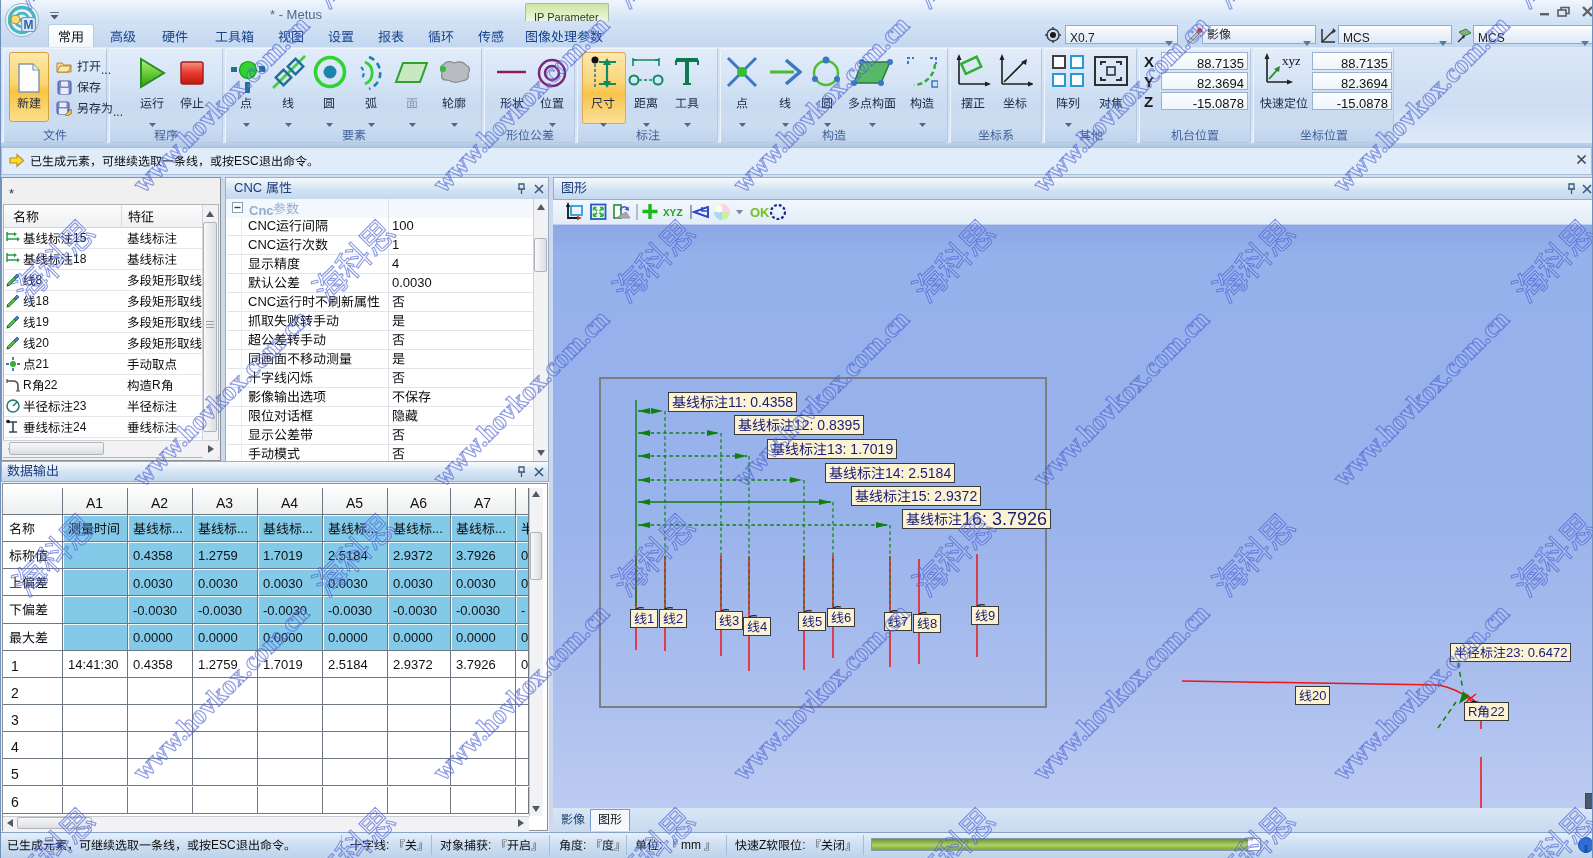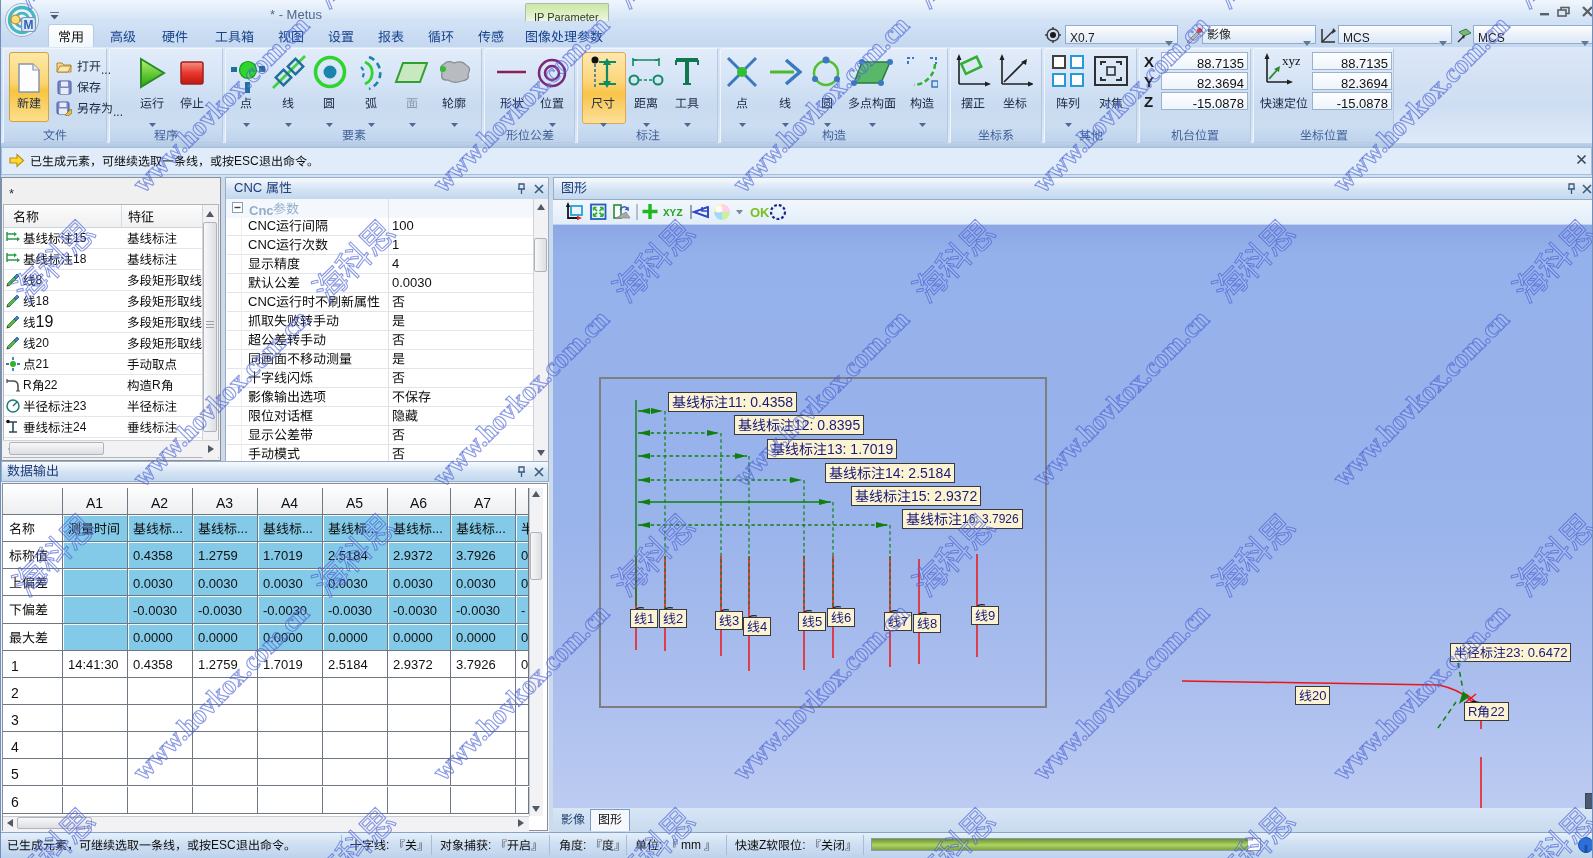--- a/index.html
+++ b/index.html
@@ -794,21 +794,21 @@
         <use href="#g7ebf" x="5000"></use>
       </svg></div>
     <div style="position:absolute;left:3px;top:311px;width:198px;height:1px;background:#e4e6ea"></div>
     <svg style="position:absolute;left:4px;top:314px" width="16" height="16" viewBox="0 0 16 16">
       <path d="M2 12 L9 5 L11 7 L4 14 Z" fill="#58b838" stroke="#2a7a4a" stroke-width="0.8"></path>
       <path d="M9 5 L12 2 L14 4 L11 7 Z" fill="#3a88c8" stroke="#205888" stroke-width="0.8"></path>
       <path d="M2 12 L1.5 14.5 L4 14 Z" fill="#404040"></path>
     </svg>
     <div style="position:absolute;left:22px;top:316px;"><svg style="display:inline-block;vertical-align:top;" width="12.5" height="12.5" viewBox="0 0 1000 1000" fill="#101010">
         <use href="#g7ebf"></use>
-      </svg><span style="font-family:'Liberation Sans',sans-serif;font-size:16px;line-height:12px;color:#101010;display:inline-block;vertical-align:top;margin-top:0.2px;white-space:pre">19</span></div>
+      </svg><span style="font-family:'Liberation Sans',sans-serif;font-size:12px;line-height:12px;color:#101010;display:inline-block;vertical-align:top;margin-top:0.2px;white-space:pre">19</span></div>
     <div style="position:absolute;left:126px;top:316px;"><svg style="display:inline-block;vertical-align:top;" width="75.0" height="12.5" viewBox="0 0 6000 1000" fill="#101010">
         <use href="#g591a"></use>
         <use href="#g6bb5" x="1000"></use>
         <use href="#g77e9" x="2000"></use>
         <use href="#g5f62" x="3000"></use>
         <use href="#g53d6" x="4000"></use>
         <use href="#g7ebf" x="5000"></use>
       </svg></div>
     <div style="position:absolute;left:3px;top:332px;width:198px;height:1px;background:#e4e6ea"></div>
     <svg style="position:absolute;left:4px;top:335px" width="16" height="16" viewBox="0 0 16 16">
@@ -1471,21 +1471,21 @@
         <use href="#g57fa"></use>
         <use href="#g7ebf" x="1000"></use>
         <use href="#g6807" x="2000"></use>
         <use href="#g6ce8" x="3000"></use>
       </svg><span style="font-family:'Liberation Sans',sans-serif;font-size:14px;line-height:14px;color:#1a1a78;display:inline-block;vertical-align:top;margin-top:0.3px;white-space:pre">15: 2.9372</span></div>
     <div style="position:absolute;left:901px;top:509px;background:#fbf3d2;border:1.6px solid #3a3a3a;padding:0 3px;height:20px;display:flex;align-items:center;white-space:pre"><svg style="display:inline-block;vertical-align:top;" width="56.0" height="14" viewBox="0 0 4000 1000" fill="#1a1a78">
         <use href="#g57fa"></use>
         <use href="#g7ebf" x="1000"></use>
         <use href="#g6807" x="2000"></use>
         <use href="#g6ce8" x="3000"></use>
-      </svg><span style="font-family:'Liberation Sans',sans-serif;font-size:12px;line-height:14px;color:#1a1a78;display:inline-block;vertical-align:top;margin-top:0.3px;white-space:pre">16: 3.7926</span></div>
+      </svg><span style="font-family:'Liberation Sans',sans-serif;font-size:18px;line-height:14px;color:#1a1a78;display:inline-block;vertical-align:top;margin-top:0.3px;white-space:pre">16: 3.7926</span></div>
     <div style="position:absolute;left:1449px;top:643px;background:#fbf3d2;border:1.6px solid #3a3a3a;padding:0 3px;height:19px;display:flex;align-items:center;white-space:pre"><svg style="display:inline-block;vertical-align:top;" width="52.0" height="13" viewBox="0 0 4000 1000" fill="#1a1a78">
         <use href="#g534a"></use>
         <use href="#g5f84" x="1000"></use>
         <use href="#g6807" x="2000"></use>
         <use href="#g6ce8" x="3000"></use>
       </svg><span style="font-family:'Liberation Sans',sans-serif;font-size:13px;line-height:13px;color:#1a1a78;display:inline-block;vertical-align:top;margin-top:0.3px;white-space:pre">23: 0.6472</span></div>
     <div style="position:absolute;left:629px;top:609px;background:#fbf3d2;border:1.6px solid #3a3a3a;padding:0 3px;height:19px;display:flex;align-items:center;white-space:pre"><svg style="display:inline-block;vertical-align:top;" width="13.0" height="13" viewBox="0 0 1000 1000" fill="#1a1a78">
         <use href="#g7ebf"></use>
       </svg><span style="font-family:'Liberation Sans',sans-serif;font-size:13px;line-height:13px;color:#1a1a78;display:inline-block;vertical-align:top;margin-top:0.3px;white-space:pre">1</span></div>
     <div style="position:absolute;left:658px;top:609px;background:#fbf3d2;border:1.6px solid #3a3a3a;padding:0 3px;height:19px;display:flex;align-items:center;white-space:pre"><svg style="display:inline-block;vertical-align:top;" width="13.0" height="13" viewBox="0 0 1000 1000" fill="#1a1a78">

